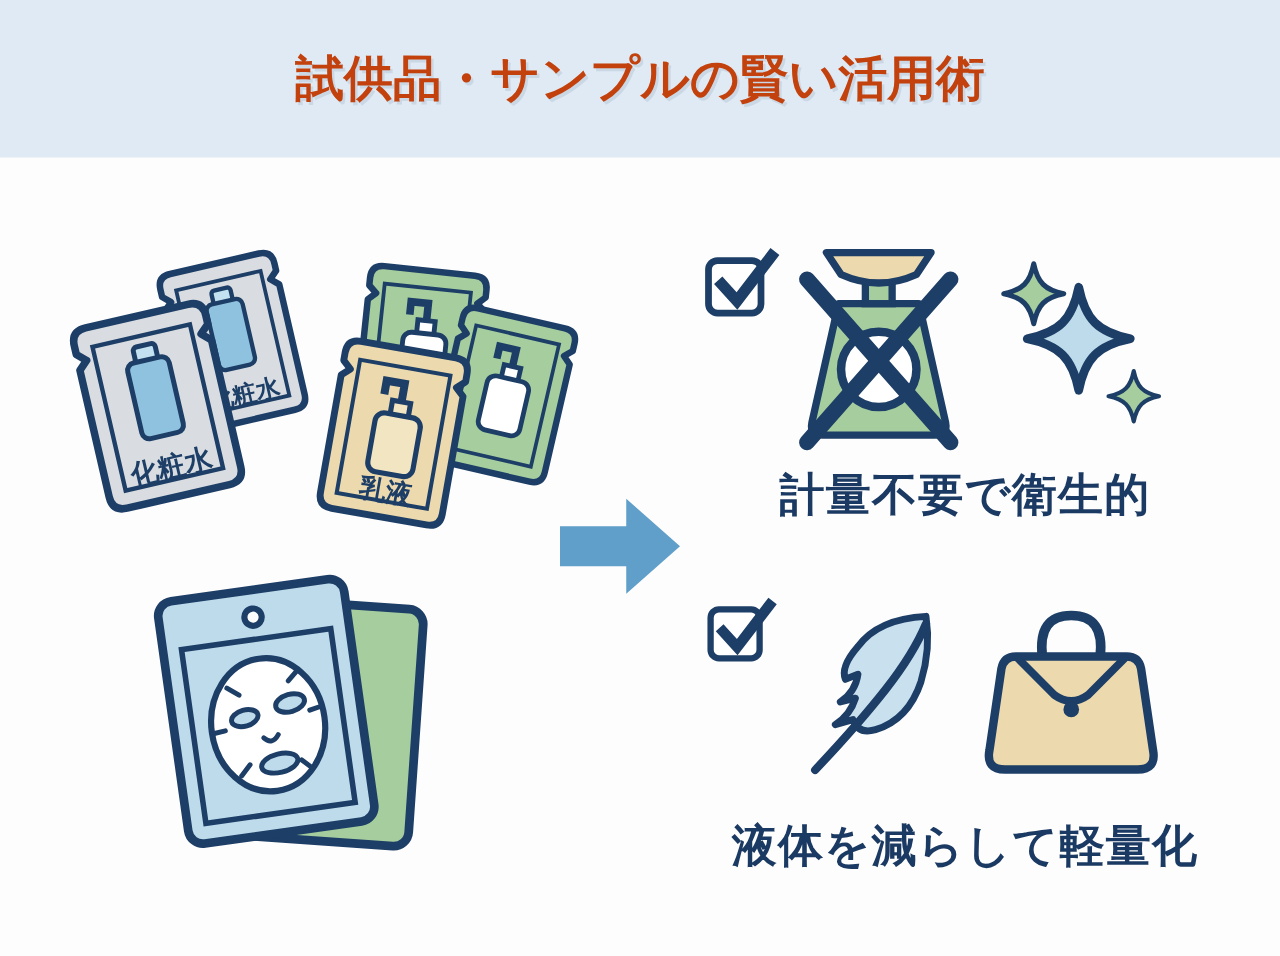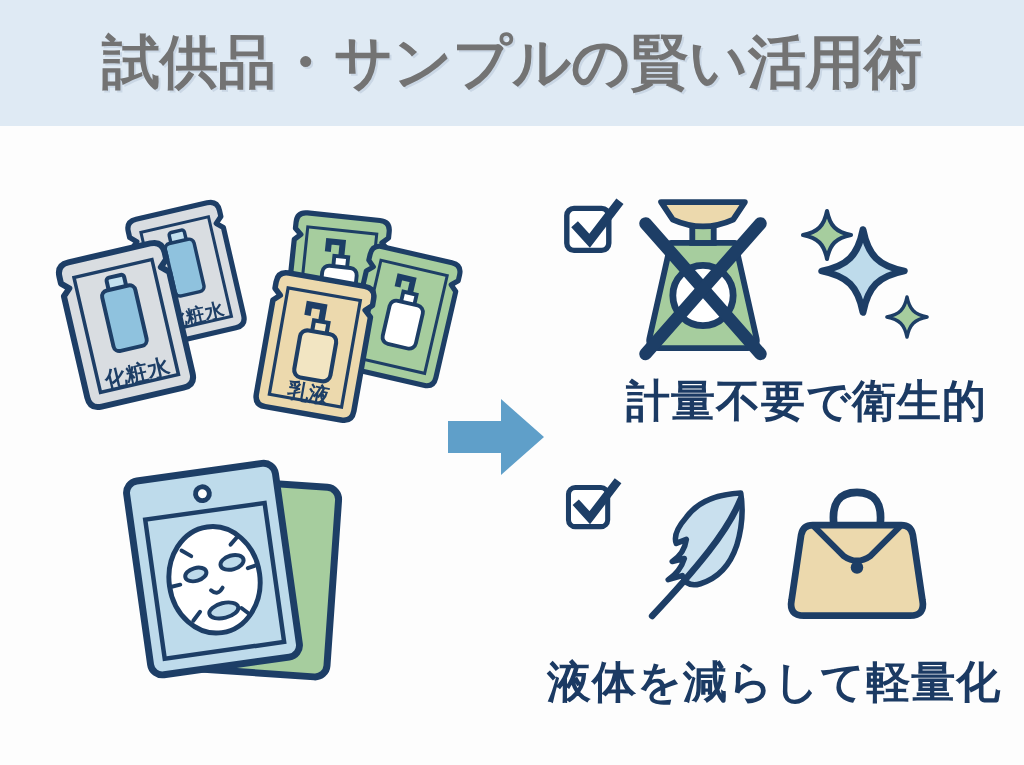--- a/index.html
+++ b/index.html
@@ -13,21 +13,21 @@
     --gray:#d9dde1;
     --tan:#ecd9ad;
     --bottle:#8fc2de;
     --bottlecap:#c3e1f0;
   }
   html,body{margin:0;padding:0;background:#fff;}
   .stage{position:relative;width:1024px;height:765px;background:var(--bg);overflow:hidden;
          font-family:"Liberation Sans","DejaVu Sans",sans-serif;}
   .banner{position:absolute;left:0;top:0;width:1024px;height:126px;background:var(--banner);
           display:flex;align-items:center;justify-content:center;}
-  .title{margin:0;font-size:58px;font-weight:bold;color:#737373;letter-spacing:0px;
+  .title{margin:0;font-size:39px;font-weight:bold;color:#c2410c;letter-spacing:0px;
          text-shadow:2px 2px 0 rgba(23,52,94,0.10);}
   .pos{position:absolute;}
   .pos svg{display:block;width:100%;height:100%;overflow:visible;}
   svg text{font-family:"Liberation Sans","DejaVu Sans",sans-serif;font-weight:bold;fill:var(--navy);}
 
   
   .sachet-gray { --sachet-fill:var(--gray); }
   .sachet-green{ --sachet-fill:var(--green); --pump-fill:#ffffff; }
   .sachet-tan  { --sachet-fill:var(--tan);   --pump-fill:#f2e5c2; }
 
@@ -38,21 +38,21 @@
   .pump-arm{fill:none;stroke:var(--navy);stroke-width:7;}
   .pump-neck,.pump-body{fill:var(--pump-fill,transparent);stroke:var(--navy);stroke-width:4.5;}
 
   .cb-box{fill:#ffffff;stroke:var(--navy);stroke-width:9;}
   .cb-check{fill:none;stroke:var(--navy);stroke-width:15;stroke-linecap:square;stroke-linejoin:miter;}
 
   .star{stroke:var(--navy);stroke-width:8;stroke-linejoin:round;fill:var(--star-fill,#fff);}
   .star-blue { --star-fill:var(--lblue); }
   .star-green{ --star-fill:var(--green); }
 
-  .benefit-text{position:absolute;text-align:right;font-size:44px;font-weight:bold;
+  .benefit-text{position:absolute;text-align:center;font-size:36px;font-weight:bold;
                 color:#1b3a63;letter-spacing:1px;white-space:nowrap;}
 </style>
 </head>
 <body>
 
 <div class="stage">
 
   <svg width="0" height="0" style="position:absolute" aria-hidden="true">
     <defs>
       <g id="sachet-shape">

